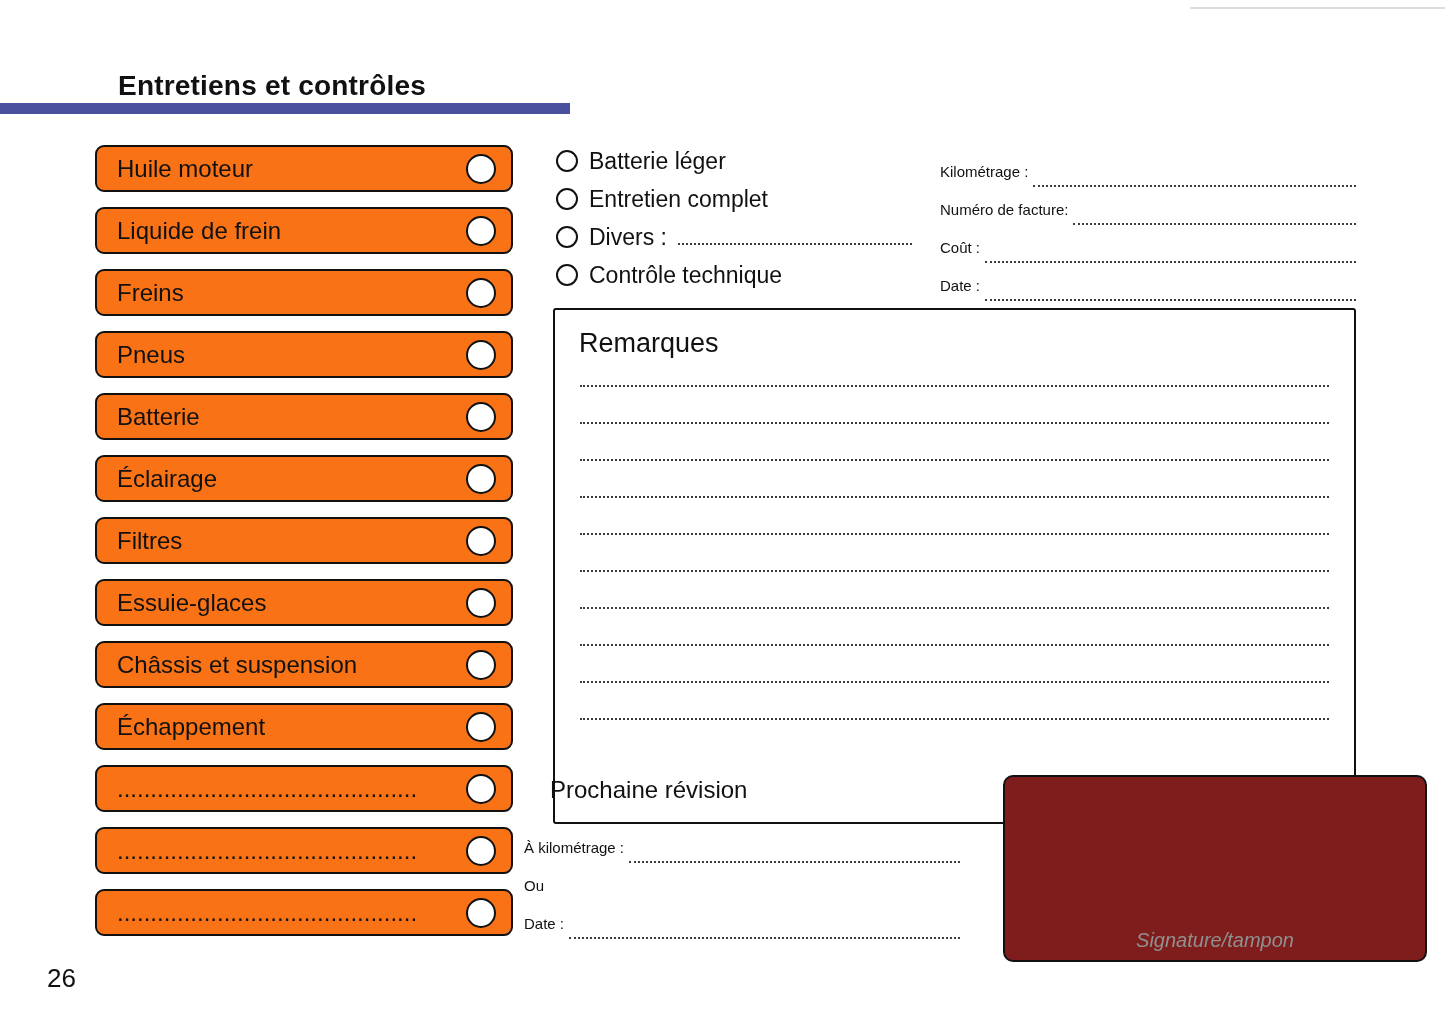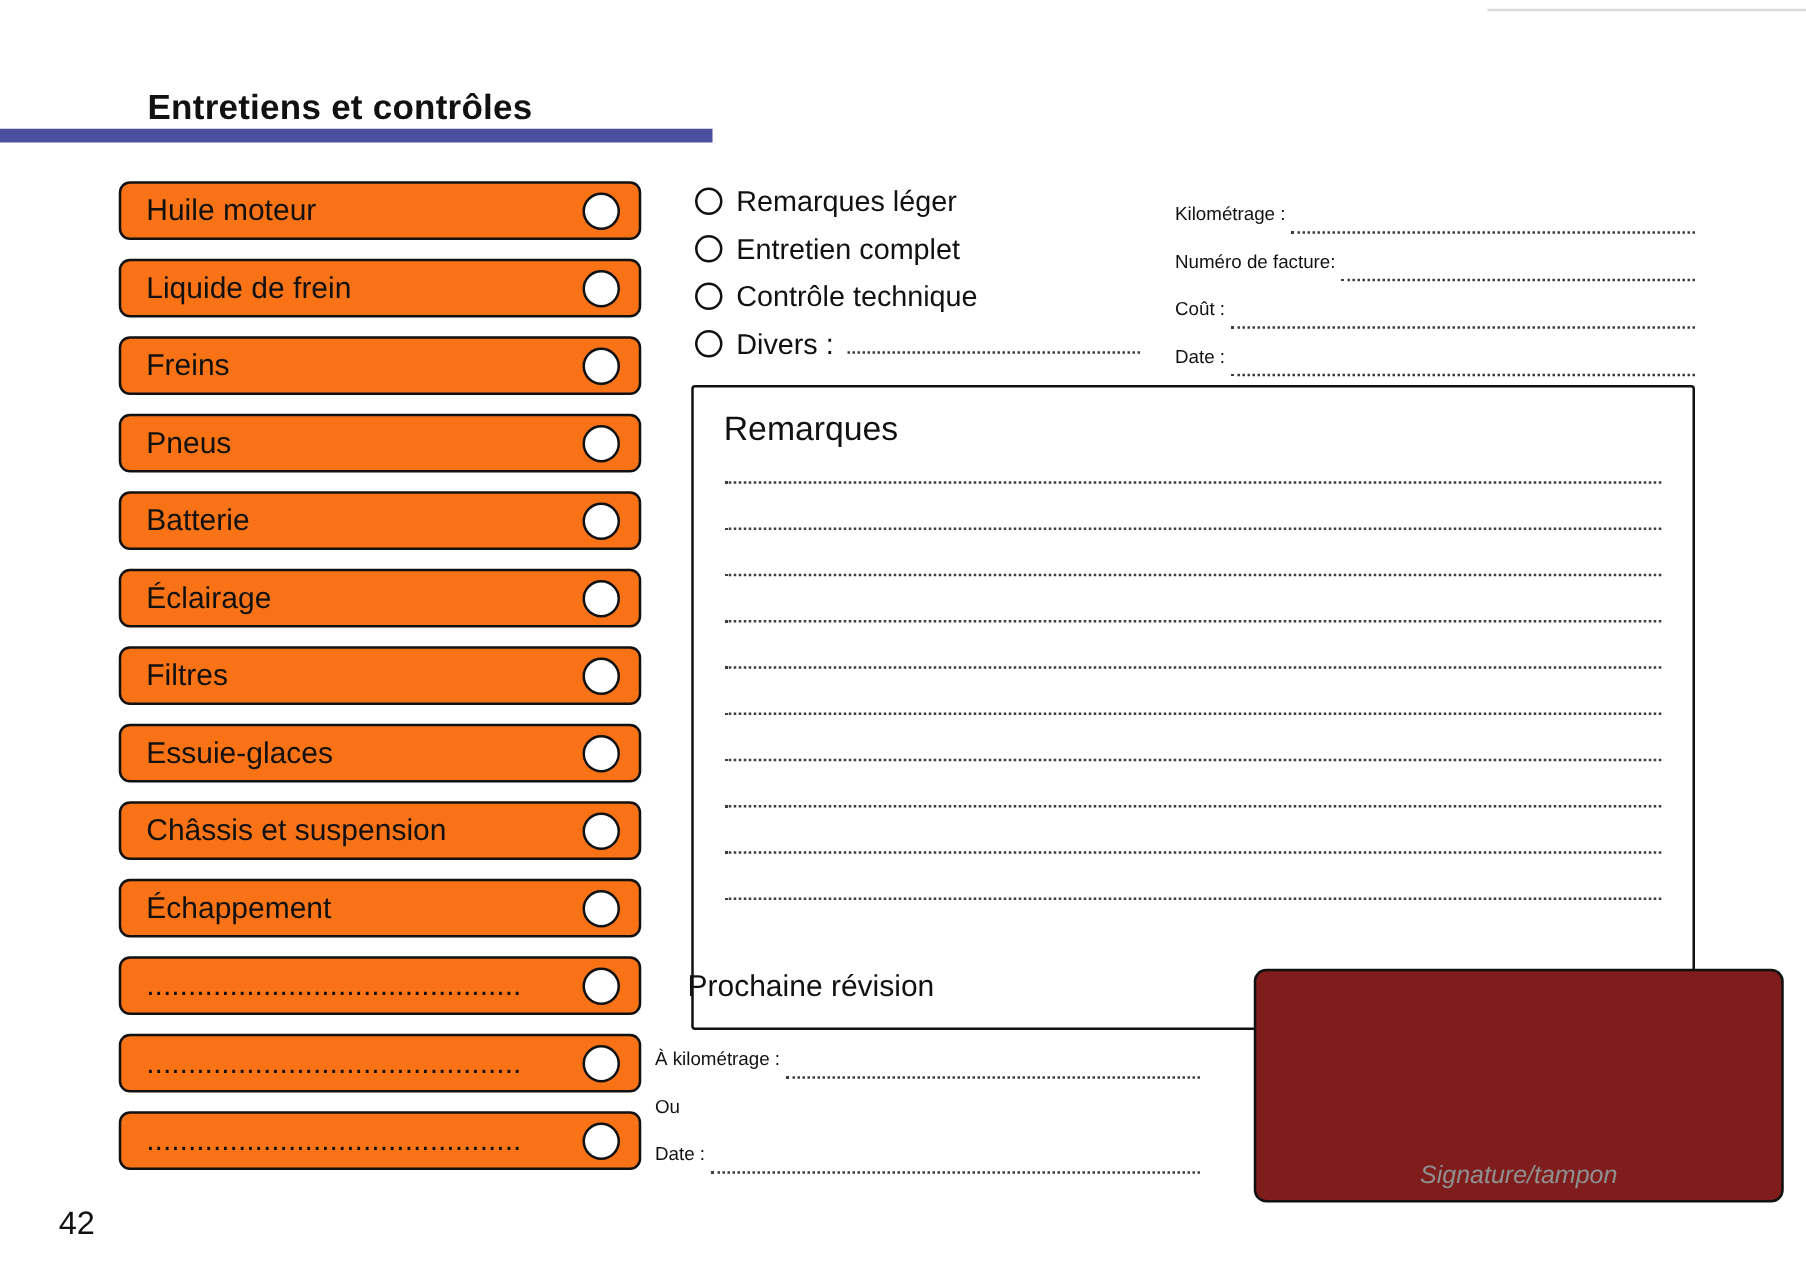--- a/index.html
+++ b/index.html
@@ -233,34 +233,34 @@
     </div>
     <div class="check-row">
       <span class="check-label">.............................................</span>
       <span class="check-circle"></span>
     </div>
   </div>
 
   <div class="options">
     <div class="option-row">
       <span class="radio-circle"></span>
-      <span class="option-label">Remarques léger</span>
+      <span class="option-label">Batterie léger</span>
     </div>
     <div class="option-row">
       <span class="radio-circle"></span>
       <span class="option-label">Entretien complet</span>
     </div>
     <div class="option-row">
       <span class="radio-circle"></span>
-      <span class="option-label">Contrôle technique</span>
+      <span class="option-label">Divers :</span>
+      <span class="leader"></span>
     </div>
     <div class="option-row">
       <span class="radio-circle"></span>
-      <span class="option-label">Divers :</span>
-      <span class="leader"></span>
+      <span class="option-label">Contrôle technique</span>
     </div>
   </div>
 
   <div class="details">
     <div class="field-row">
       <span class="field-label">Kilométrage :</span>
       <span class="leader"></span>
     </div>
     <div class="field-row">
       <span class="field-label">Numéro de facture:</span>
@@ -304,15 +304,15 @@
     <div class="field-row">
       <span class="field-label">Date :</span>
       <span class="leader"></span>
     </div>
   </div>
 
   <div class="signature-box">
     <div class="signature-label">Signature/tampon</div>
   </div>
 
-  <div class="page-number">42</div>
+  <div class="page-number">26</div>
 
 </div>
 
 </body></html>

